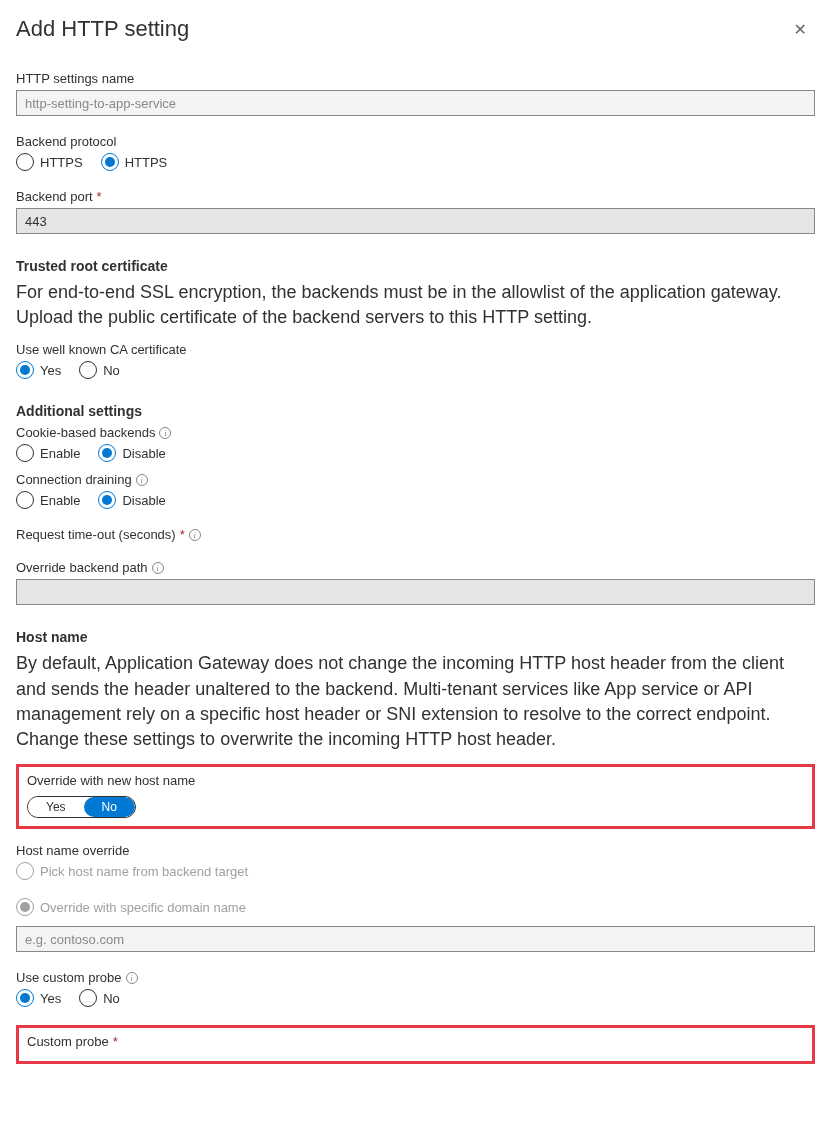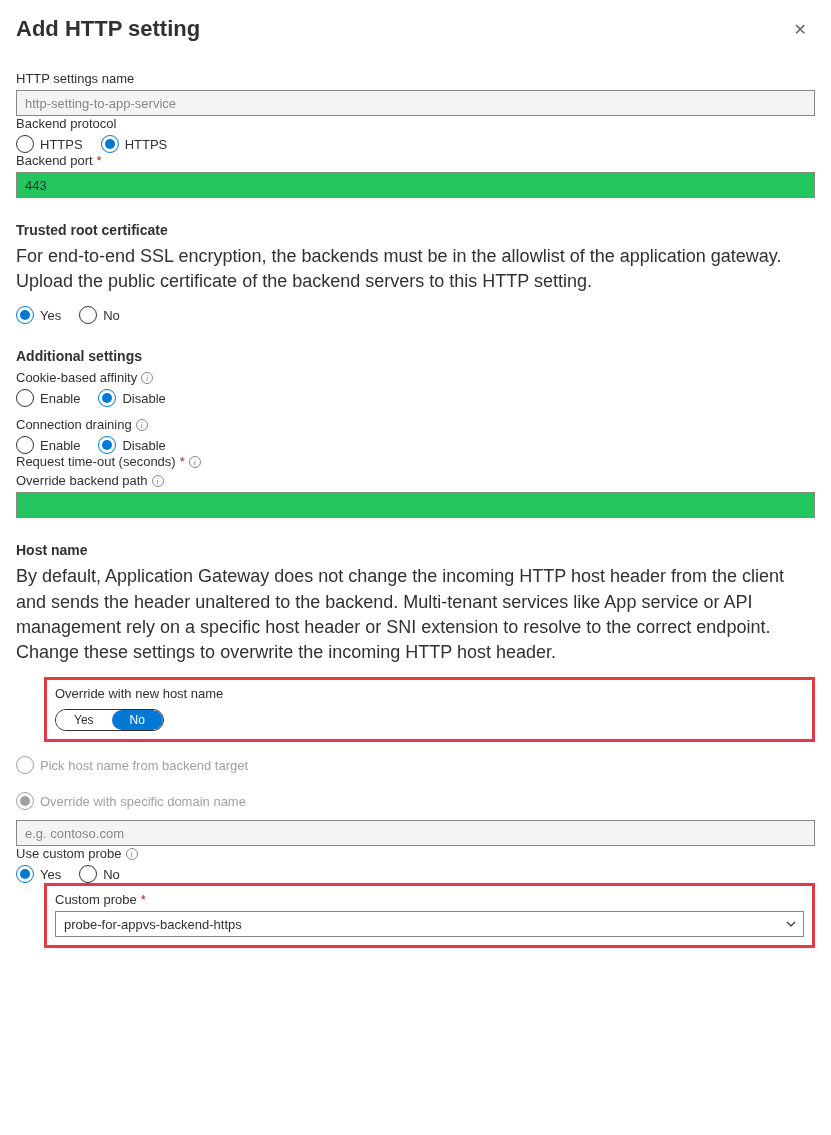--- a/index.html
+++ b/index.html
@@ -6,33 +6,33 @@
   body {
     margin: 0;
     padding: 16px;
     font-family: "Segoe UI", Arial, sans-serif;
     font-size: 13px;
     color: #323130;
     background: #fff;
     width: 831px;
   }
   .header { display: flex; justify-content: space-between; align-items: flex-start; margin-bottom: 28px; }
-  h1 { font-size: 22px; font-weight: 700; margin: 0; }
+  h1 { font-size: 22px; font-weight: 400; margin: 0; }
   .close-x { font-size: 16px; cursor: pointer; color: #666; padding: 4px 8px; }
-  .field { }
+  .field { margin-bottom: 18px; }
   .field-label { font-size: 13px; margin-bottom: 4px; display: flex; align-items: center; gap: 4px; }
   .req { color: #a4262c; }
   .info-icon {
     display: inline-flex; width: 12px; height: 12px; border: 1px solid #888; border-radius: 50%;
     align-items: center; justify-content: center; font-size: 9px; font-style: italic; color: #888;
     font-family: Georgia, serif;
   }
   input[type=text] {
     width: 100%; height: 26px; padding: 3px 8px; border: 1px solid #888; font-size: 13px;
-    font-family: inherit; color: #323130; background: #22c55e;
+    font-family: inherit; color: #323130; background: #e5e5e5;
   }
   input[type=text].disabled { background: #f4f4f4; color: #a21caf; }
   input[type=text]::placeholder { color: #888; }
   .section-heading { font-weight: 600; font-size: 14px; margin-top: 24px; margin-bottom: 6px; }
   .desc { font-size: 18px; line-height: 1.4; margin-bottom: 12px; color: #323130; }
   .radio-row { display: flex; gap: 18px; align-items: center; margin-top: 4px; }
   .radio-opt { display: flex; align-items: center; gap: 6px; cursor: pointer; }
   .radio-opt.disabled { color: #a0a0a0; cursor: default; }
   .radio-circle {
     width: 18px; height: 18px; border: 1px solid #323130; border-radius: 50%;
@@ -45,21 +45,21 @@
   .radio-opt.disabled.selected .radio-circle { border-color: #a0a0a0; }
   .toggle-pill {
     display: inline-flex; border: 1px solid #323130; border-radius: 12px; overflow: hidden;
     height: 22px; font-size: 12px; margin-top: 4px;
   }
   .toggle-half {
     padding: 2px 18px; display: flex; align-items: center; cursor: pointer; background: #fff;
   }
   .toggle-half.active { background: #0078d4; color: #fff; border-radius: 12px; }
   .callout {
-    border: 3px solid #e63946; padding: 6px 8px 8px 8px; margin-bottom: 14px; margin-left: 28px;
+    border: 3px solid #e63946; padding: 6px 8px 8px 8px; margin-bottom: 14px;
   }
   .select-wrap {
     position: relative; width: 100%;
   }
   .select-box {
     width: 100%; height: 26px; border: 1px solid #888; padding: 3px 28px 3px 8px;
     font-size: 13px; display: flex; align-items: center; background: #fff; cursor: pointer;
   }
   .chevron {
     position: absolute; right: 8px; top: 50%; transform: translateY(-50%);
@@ -102,39 +102,40 @@
     <span>Backend port</span>
       <span class="req">*</span>
   </div>
   <input type="text" value="443" style="">
 </div>
 
 <div class="section-heading">Trusted root certificate</div>
 <div class="desc">For end-to-end SSL encryption, the backends must be in the allowlist of the application gateway. Upload the public certificate of the backend servers to this HTTP setting.</div>
 
 <div class="field">
+  <div class="field-label">Use well known CA certificate</div>
   <div class="radio-row">
     <div class="radio-opt selected">
       <span class="radio-circle">
           <span class="radio-dot"></span>
         </span>
       <span>Yes</span>
     </div>
     <div class="radio-opt">
       <span class="radio-circle"></span>
       <span>No</span>
     </div>
   </div>
 </div>
 
 <div class="section-heading">Additional settings</div>
 
 <div class="field gap-sm">
   <div class="field-label">
-    <span>Cookie-based affinity</span>
+    <span>Cookie-based backends</span>
     <span class="info-icon">i</span>
   </div>
   <div class="radio-row">
     <div class="radio-opt">
       <span class="radio-circle"></span>
       <span>Enable</span>
     </div>
     <div class="radio-opt selected">
       <span class="radio-circle">
           <span class="radio-dot"></span>
@@ -184,20 +185,21 @@
 
 <div class="callout">
   <div class="field-label">Override with new host name</div>
   <div class="toggle-pill">
     <div class="toggle-half">Yes</div>
     <div class="toggle-half active">No</div>
   </div>
 </div>
 
 <div class="field gap-sm">
+  <div class="field-label">Host name override</div>
   <div class="radio-row" style="flex-direction:column; align-items:flex-start; ">
     <div class="radio-opt disabled">
       <span class="radio-circle"></span>
       <span>Pick host name from backend target</span>
     </div>
     <div class="radio-opt disabled selected">
       <span class="radio-circle">
           <span class="radio-dot"></span>
         </span>
       <span>Override with specific domain name</span>
@@ -226,23 +228,13 @@
       <span>No</span>
     </div>
   </div>
 </div>
 
 <div class="callout">
   <div class="field-label">
     <span>Custom probe</span>
       <span class="req">*</span>
   </div>
-  <div class="select-wrap">
-    <div class="select-box">
-      <span>probe-for-appvs-backend-https</span>
-    </div>
-    <span class="chevron">
-      <svg viewBox="0 0 10 10" width="10" height="10">
-          <path d="M1 3 L5 7 L9 3" fill="none" stroke="#323130" stroke-width="1.2"></path>
-        </svg>
-    </span>
-  </div>
 </div>
 
 </body></html>

